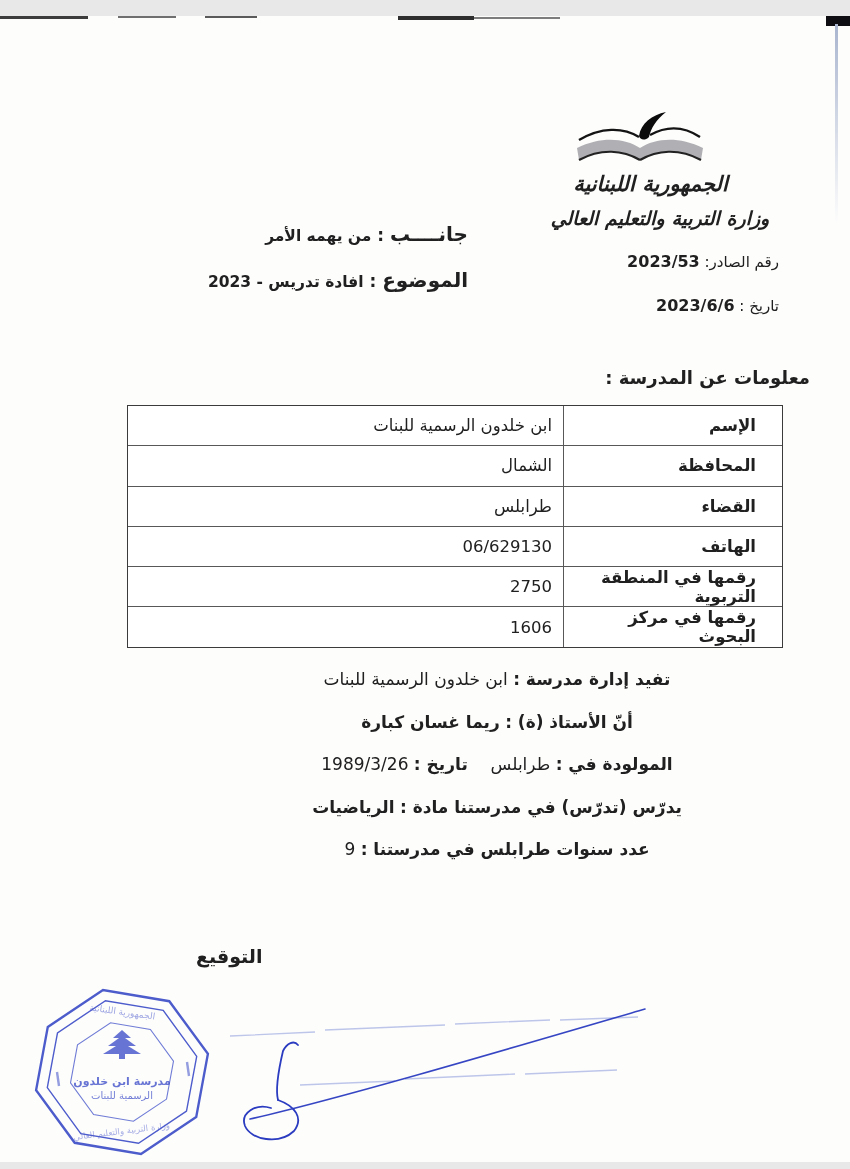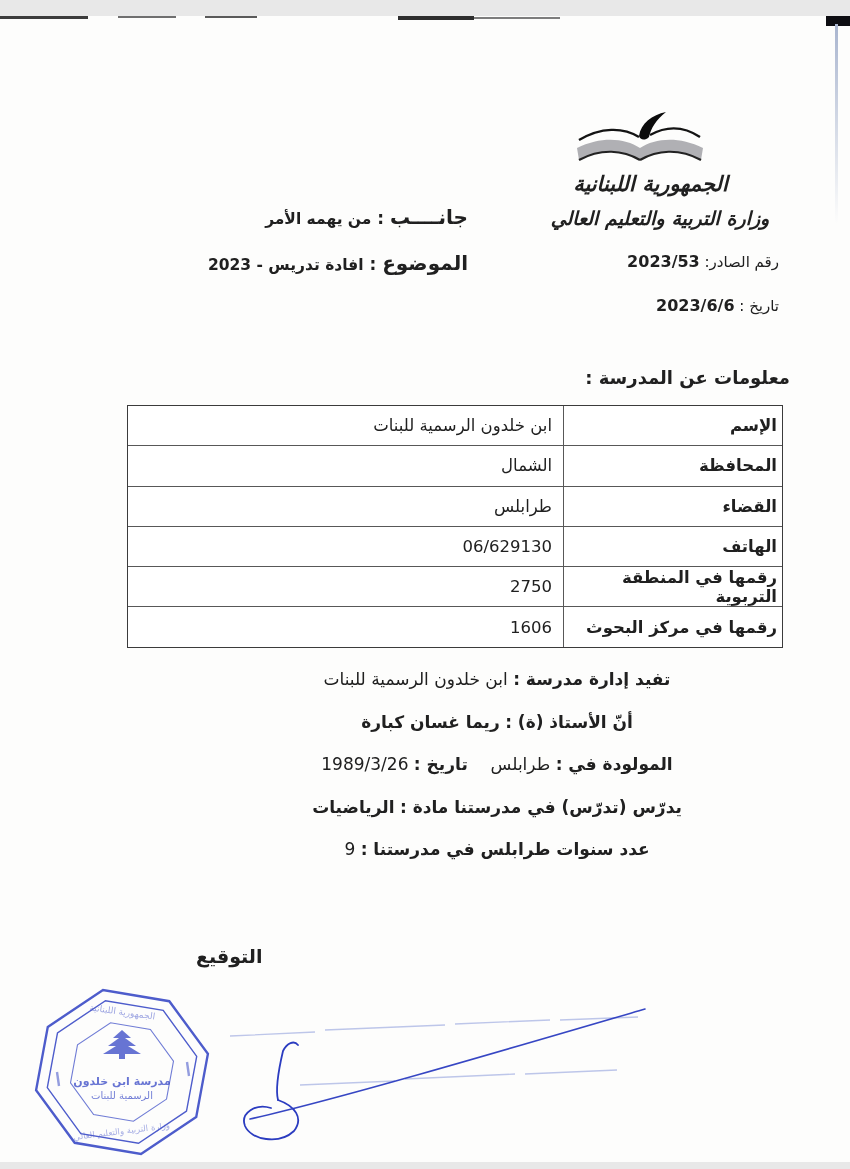--- a/index.html
+++ b/index.html
@@ -29,37 +29,37 @@
   .logo{left:573px;top:96px;width:135px;height:62px;}
   .republic{left:553px;top:156px;width:195px;text-align:center;
     font-size:21px;font-weight:bold;font-style:italic;direction:rtl;}
   .ministry{left:535px;top:191px;width:250px;text-align:center;
     font-size:19px;font-weight:bold;font-style:italic;direction:rtl;}
 
   .refblock{right:71px;top:236px;width:180px;direction:rtl;text-align:right;}
   .ref-row{height:22px;margin-bottom:22px;font-size:15px;}
   .ref-row .val{font-weight:bold;font-size:16px;}
 
-  .addr{right:382px;top:189px;width:360px;direction:rtl;text-align:right;}
+  .addr{right:382px;top:206px;width:360px;direction:rtl;text-align:right;}
   .addr-row{margin-bottom:19px;height:27px;white-space:nowrap;}
   .addr-row .lbl{font-weight:bold;font-size:20px;}
   .addr-row .val{font-weight:bold;font-size:15.5px;}
   .addr-row .sep{font-weight:bold;font-size:17px;}
 
   
-  .sec-title{right:60px;top:351px;font-size:18px;font-weight:bold;direction:rtl;}
+  .sec-title{right:40px;top:351px;font-size:18px;font-weight:bold;direction:rtl;}
   .stable{
     left:127px;top:389px;width:656px;
     border:1.6px solid #3b3b3b;direction:rtl;box-sizing:border-box;
     background:#fff;
   }
   .t-row{display:grid;grid-template-columns:219px 1fr;height:39.3px;
     border-bottom:1px solid #585858;}
   .t-row:last-child{border-bottom:none;}
-  .t-label{display:flex;align-items:center;padding:0 5px;
+  .t-label{display:flex;align-items:center;padding:0 26px;
     font-weight:bold;font-size:16.5px;border-left:1px solid #585858;}
   .t-value{display:flex;align-items:center;padding:0 11px;
     font-size:16.5px;}
 
   
   .cert{right:113px;top:653px;width:480px;direction:rtl;text-align:center;}
   .c-line{margin-bottom:19.5px;height:23px;font-size:17px;white-space:nowrap;}
   .c-line .lbl{font-weight:bold;}
   .c-line .val{font-weight:normal;}
   .c-line .val.b{font-weight:bold;}

